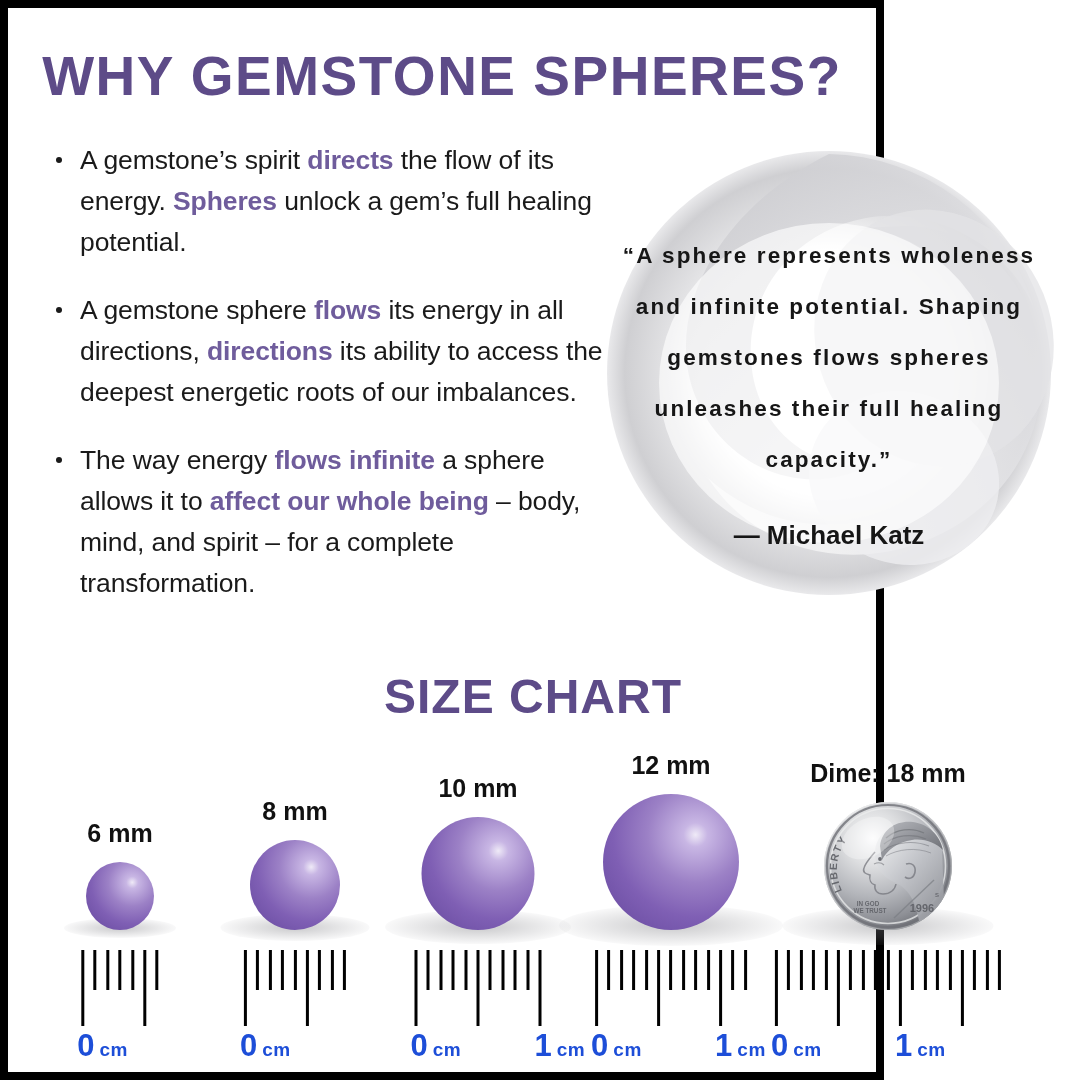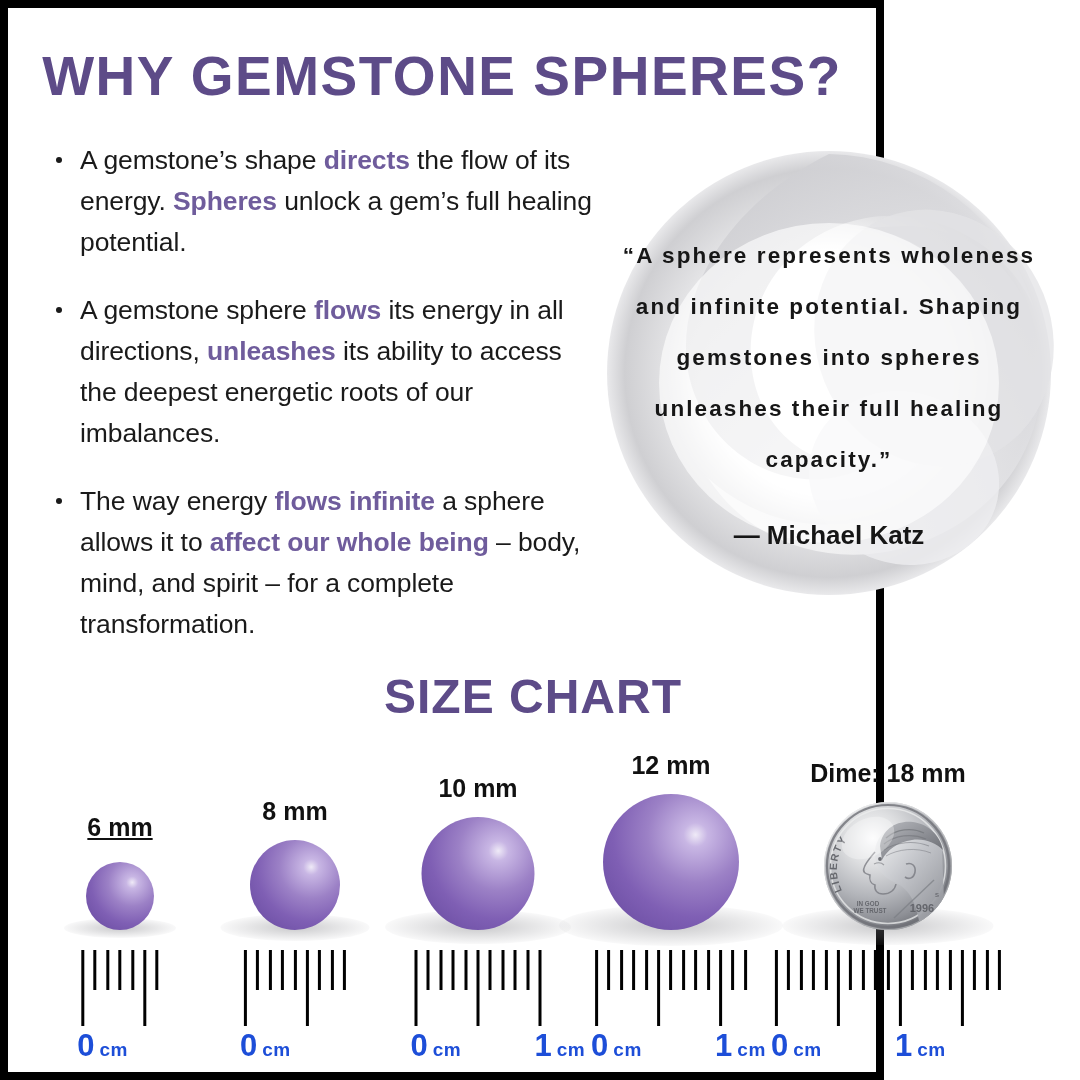--- a/index.html
+++ b/index.html
@@ -187,22 +187,22 @@
   }
 </style>
 </head>
 <body>
 
 <div id="poster">
 
   <div class="main-title">WHY GEMSTONE SPHERES?</div>
 
   <div class="bullets" id="bullets">
-      <div class="bullet"><span class="dot"></span><span>A gemstone’s shape </span><span class="hl">directs</span><span> the flow of its energy. </span><span class="hl">Spheres</span><span> unlock a gem’s full healing potential.</span></div>
-      <div class="bullet"><span class="dot"></span><span>A gemstone sphere </span><span class="hl">flows</span><span> its energy in all directions, </span><span class="hl">unleashes</span><span> its ability to access the deepest energetic roots of our imbalances.</span></div>
+      <div class="bullet"><span class="dot"></span><span>A gemstone’s spirit </span><span class="hl">directs</span><span> the flow of its energy. </span><span class="hl">Spheres</span><span> unlock a gem’s full healing potential.</span></div>
+      <div class="bullet"><span class="dot"></span><span>A gemstone sphere </span><span class="hl">flows</span><span> its energy in all directions, </span><span class="hl">directions</span><span> its ability to access the deepest energetic roots of our imbalances.</span></div>
       <div class="bullet"><span class="dot"></span><span>The way energy </span><span class="hl">flows infinite</span><span> a sphere allows it to </span><span class="hl">affect our whole being</span><span> – body, mind, and spirit – for a complete transformation.</span></div>
     </div>
 
   <div class="quote-wrap">
     <svg class="swirl" viewBox="0 0 450 450" xmlns="http://www.w3.org/2000/svg">
       <defs>
         <radialGradient id="gOuter" cx="50%" cy="50%" r="50%">
           <stop offset="55%" stop-color="#ffffff"></stop>
           <stop offset="72%" stop-color="#e4e4e6"></stop>
           <stop offset="92%" stop-color="#cfcfd2"></stop>
@@ -225,29 +225,29 @@
         </linearGradient>
       </defs>
       <circle cx="225" cy="225" r="222" fill="url(#gOuter)"></circle>
       <path d="M225 6 A219 219 0 1 0 225 444 A219 219 0 1 1 225 6 Z" fill="url(#gCres)" opacity="0.95"></path>
       <path d="M225 6 A219 219 0 0 1 430 160 C402 96 330 58 262 70 C186 84 138 150 148 222 C156 282 206 322 264 318 C198 352 120 318 92 250 C58 168 112 62 225 6 Z" fill="url(#gBlob1)" opacity="0.85"></path>
       <path d="M300 78 C392 78 448 160 436 252 C425 336 352 398 266 406 C196 412 136 380 104 330 C150 372 216 388 276 368 C352 343 396 268 382 196 C370 130 320 86 256 80 Z" fill="url(#gBlob2)" opacity="0.9"></path>
       <ellipse cx="330" cy="190" rx="118" ry="130" transform="rotate(-22 330 190)" fill="#e3e3e6" opacity="0.75"></ellipse>
       <ellipse cx="300" cy="330" rx="96" ry="86" transform="rotate(18 300 330)" fill="#eeeef0" opacity="0.8"></ellipse>
       <ellipse cx="225" cy="235" rx="170" ry="160" fill="#ffffff" opacity="0.62"></ellipse>
     </svg>
-    <div class="quote-text">“A sphere represents wholeness and infinite potential. Shaping gemstones into spheres unleashes their full healing capacity.”</div>
+    <div class="quote-text">“A sphere represents wholeness and infinite potential. Shaping gemstones flows spheres unleashes their full healing capacity.”</div>
     <div class="quote-author">— Michael Katz</div>
   </div>
 
   <div class="size-title">SIZE CHART</div>
 
   <div class="chart-row" id="chartRow">
       <div class="size-item" style="left: 12px; width: 200px; height: 420px;">
-        <div class="size-label" style="bottom: 246px; text-decoration: underline;">6 mm</div>
+        <div class="size-label" style="bottom: 240px;">6 mm</div>
         <div class="sphere-shadow" style="width: 112px; height: 20px; bottom: 150px;"></div>
         <div class="sphere" style="width: 68px; height: 68px; bottom: 158px;"></div>
         <div class="ruler" style="width: 77.4px;">
           <div class="tick major" style="left: 0px;"></div>
           <div class="tick minor" style="left: 12.4px;"></div>
           <div class="tick minor" style="left: 24.8px;"></div>
           <div class="tick minor" style="left: 37.2px;"></div>
           <div class="tick minor" style="left: 49.6px;"></div>
           <div class="tick major" style="left: 62px;"></div>
           <div class="tick minor" style="left: 74.4px;"></div>

